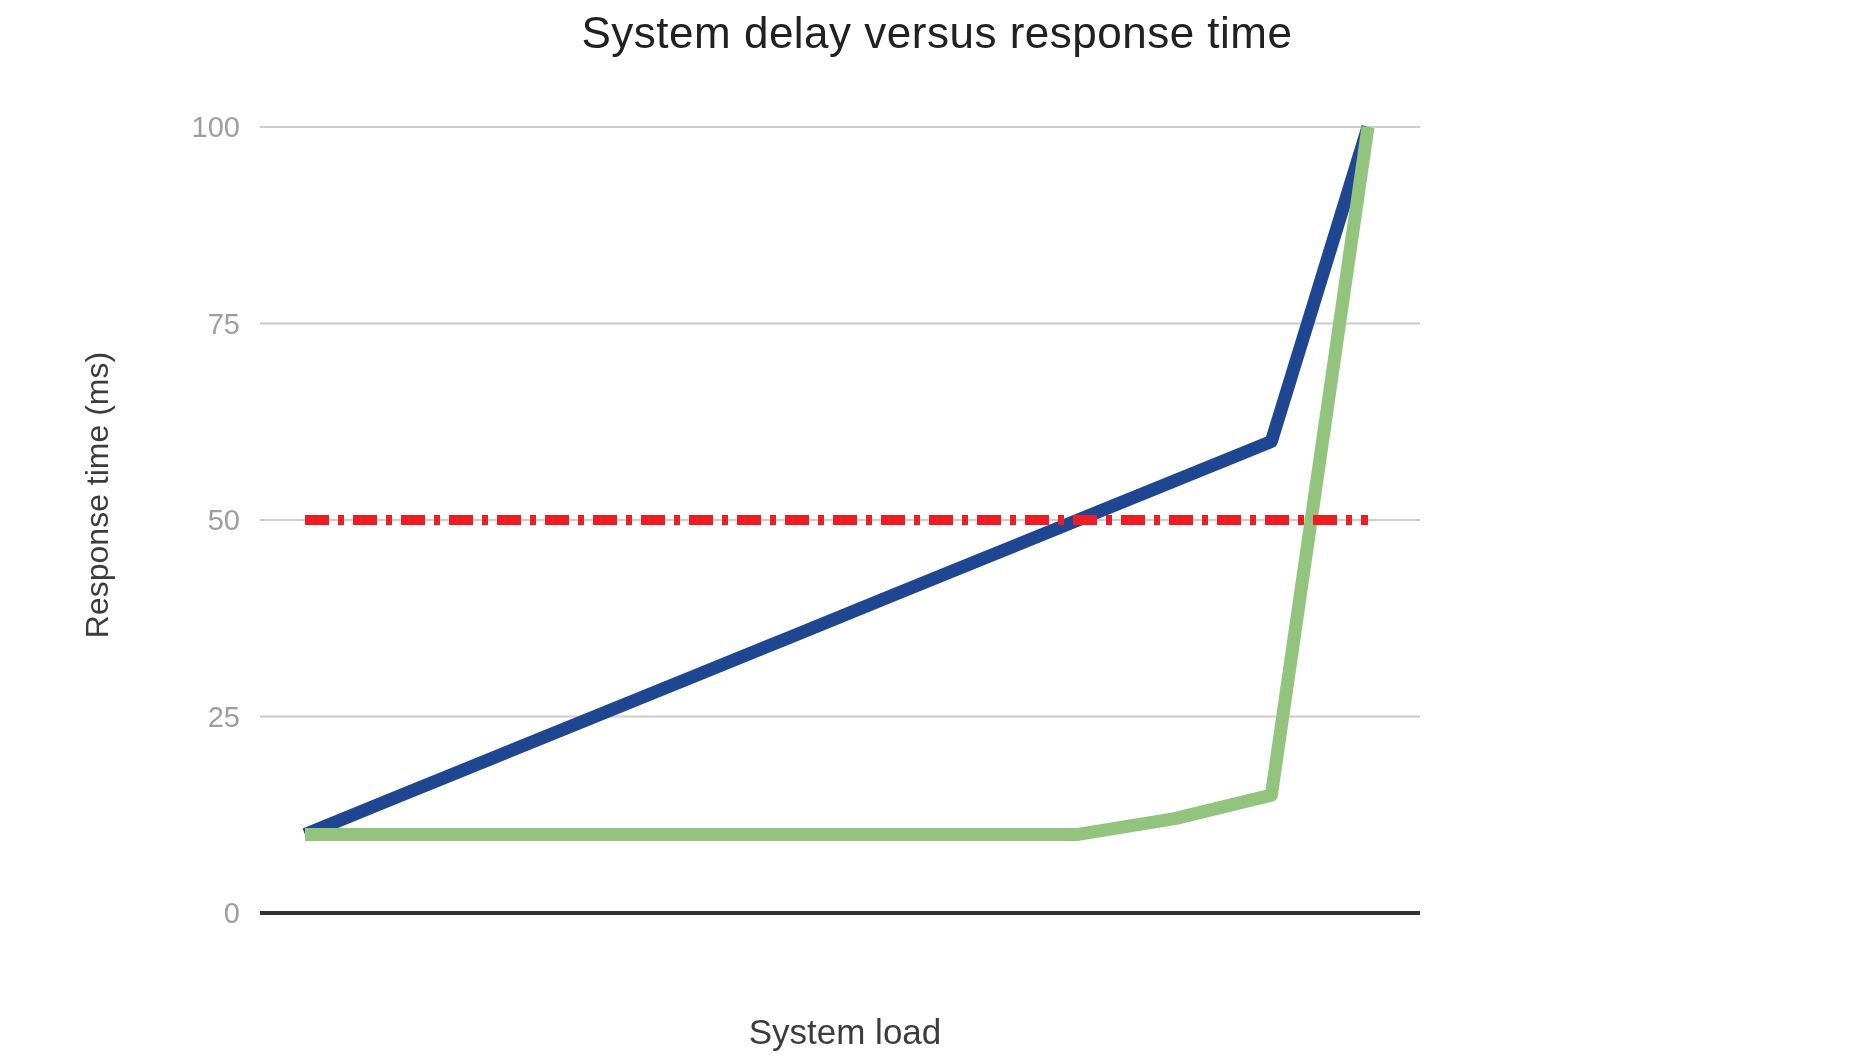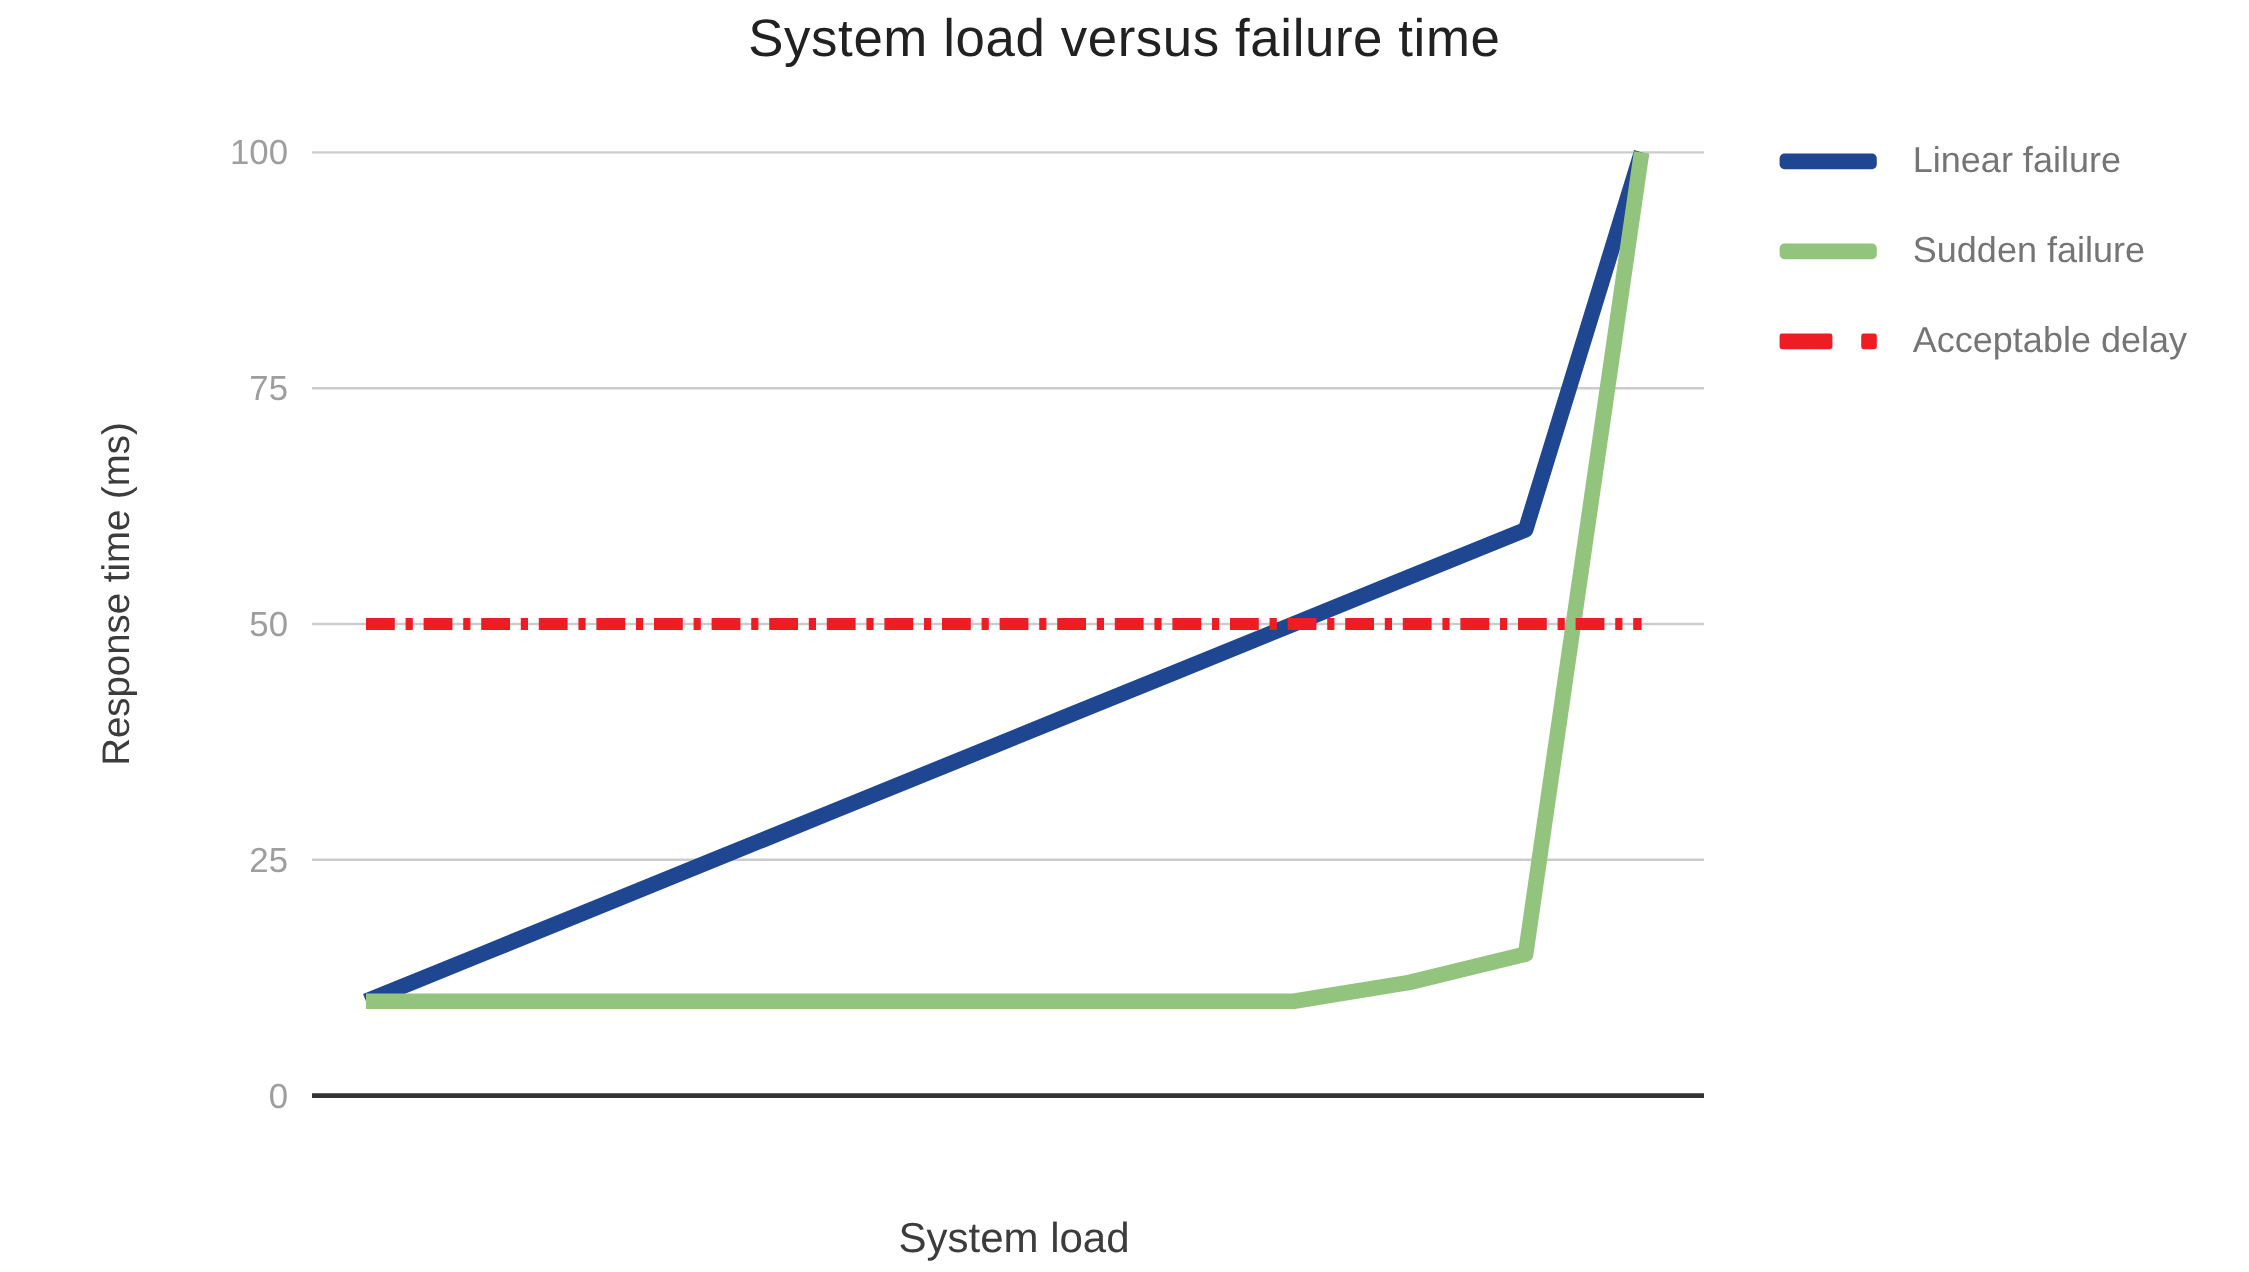--- a/index.html
+++ b/index.html
@@ -28,55 +28,34 @@
   .swatch .solid{position:absolute;left:0;top:0;width:81px;height:13px;border-radius:4px;}
   .swatch .dash{position:absolute;left:0;top:0;width:44px;height:13px;border-radius:2px;}
   .swatch .dot{position:absolute;left:68px;top:0;width:13px;height:13px;border-radius:2px;}
   .legend-label{font-size:30px;color:#757575;white-space:nowrap;}
   .tick-label{font-size:29px;fill:#9e9e9e;}
 </style>
 </head>
 <body>
 
 <div id="stage">
-  <div class="chart-title">System load versus failure time</div>
+  <div class="chart-title">System delay versus response time</div>
 
   <svg id="plot-svg" width="1874" height="1060">
       <line x1="260" x2="1420" y1="913" y2="913" stroke="#333333" stroke-width="4"></line>
       <text x="240" y="923" text-anchor="end" class="tick-label">0</text>
       <line x1="260" x2="1420" y1="716.5" y2="716.5" stroke="#cccccc" stroke-width="2"></line>
       <text x="240" y="726.5" text-anchor="end" class="tick-label">25</text>
       <line x1="260" x2="1420" y1="520" y2="520" stroke="#cccccc" stroke-width="2"></line>
       <text x="240" y="530" text-anchor="end" class="tick-label">50</text>
       <line x1="260" x2="1420" y1="323.5" y2="323.5" stroke="#cccccc" stroke-width="2"></line>
       <text x="240" y="333.5" text-anchor="end" class="tick-label">75</text>
       <line x1="260" x2="1420" y1="127" y2="127" stroke="#cccccc" stroke-width="2"></line>
       <text x="240" y="137" text-anchor="end" class="tick-label">100</text>
       <polyline points="305,834.4 401.6363636363636,795.1 498.27272727272725,755.8 594.909090909091,716.5 691.5454545454545,677.2 788.1818181818182,637.9000000000001 884.8181818181819,598.5999999999999 981.4545454545455,559.3 1078.090909090909,520 1174.7272727272727,480.7 1271.3636363636365,441.40000000000003 1368,127" fill="none" stroke="#1f4691" stroke-width="13" stroke-linejoin="round"></polyline>
       <polyline points="305,834.4 401.6363636363636,834.4 498.27272727272725,834.4 594.909090909091,834.4 691.5454545454545,834.4 788.1818181818182,834.4 884.8181818181819,834.4 981.4545454545455,834.4 1078.090909090909,834.4 1174.7272727272727,818.6800000000001 1271.3636363636365,795.1 1368,127" fill="none" stroke="#93c47d" stroke-width="13" stroke-linejoin="round"></polyline>
       <polyline points="305,520 401.6363636363636,520 498.27272727272725,520 594.909090909091,520 691.5454545454545,520 788.1818181818182,520 884.8181818181819,520 981.4545454545455,520 1078.090909090909,520 1174.7272727272727,520 1271.3636363636365,520 1368,520" fill="none" stroke="#ee1d23" stroke-width="10" stroke-linejoin="round" stroke-dasharray="24 9 6 9"></polyline>
     </svg>
 
   <div class="y-axis-title">Response time (ms)</div>
   <div class="x-axis-title">System load</div>
 
-  <div id="legend">
-      <div class="legend-row">
-        <div class="swatch">
-          <span class="solid" style="background: rgb(31, 70, 145);"></span>
-        </div>
-        <span class="legend-label">Linear failure</span>
-      </div>
-      <div class="legend-row">
-        <div class="swatch">
-          <span class="solid" style="background: rgb(147, 196, 125);"></span>
-        </div>
-        <span class="legend-label">Sudden failure</span>
-      </div>
-      <div class="legend-row">
-        <div class="swatch">
-          <span class="dash" style="background: rgb(238, 29, 35);"></span>
-          <span class="dot" style="background: rgb(238, 29, 35);"></span>
-        </div>
-        <span class="legend-label">Acceptable delay</span>
-      </div>
-    </div>
 </div>
 
 </body></html>

